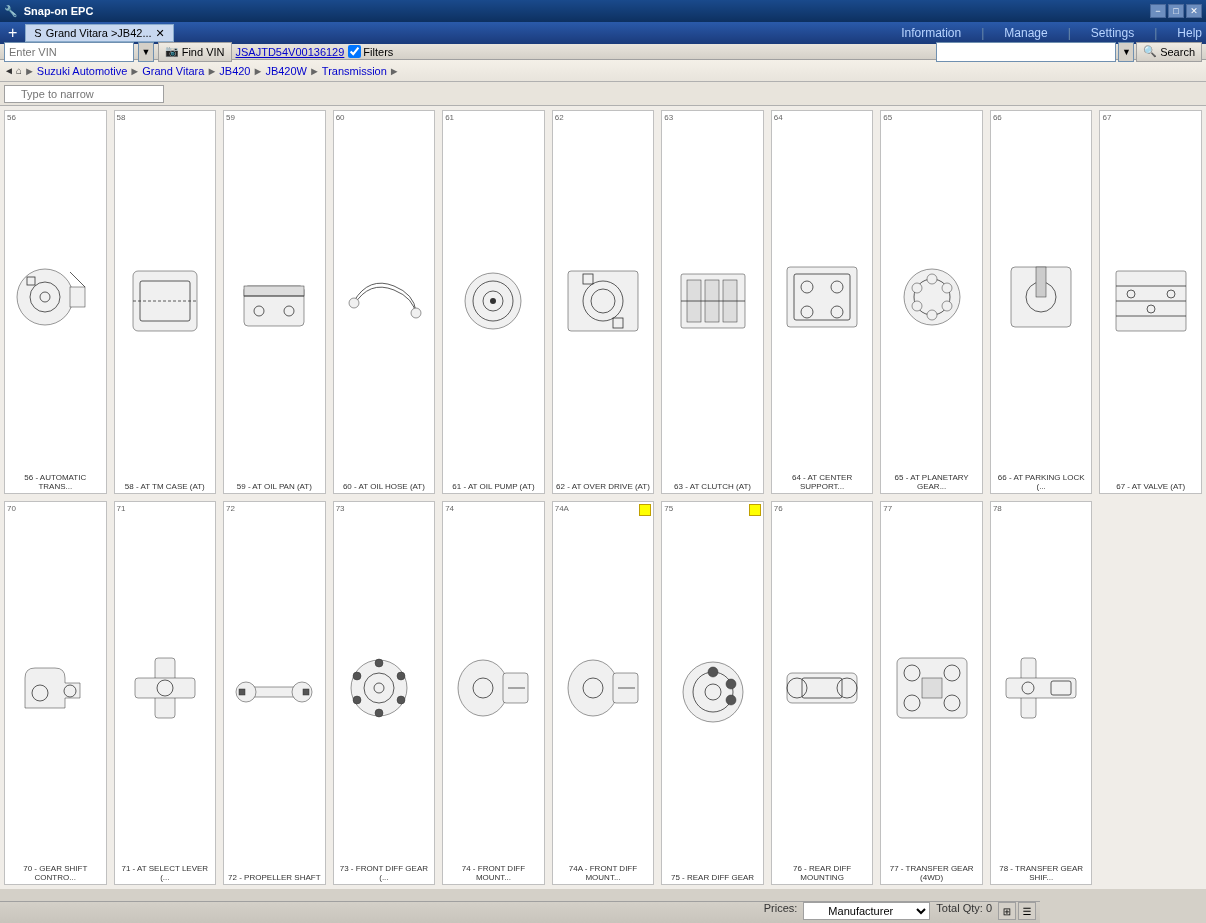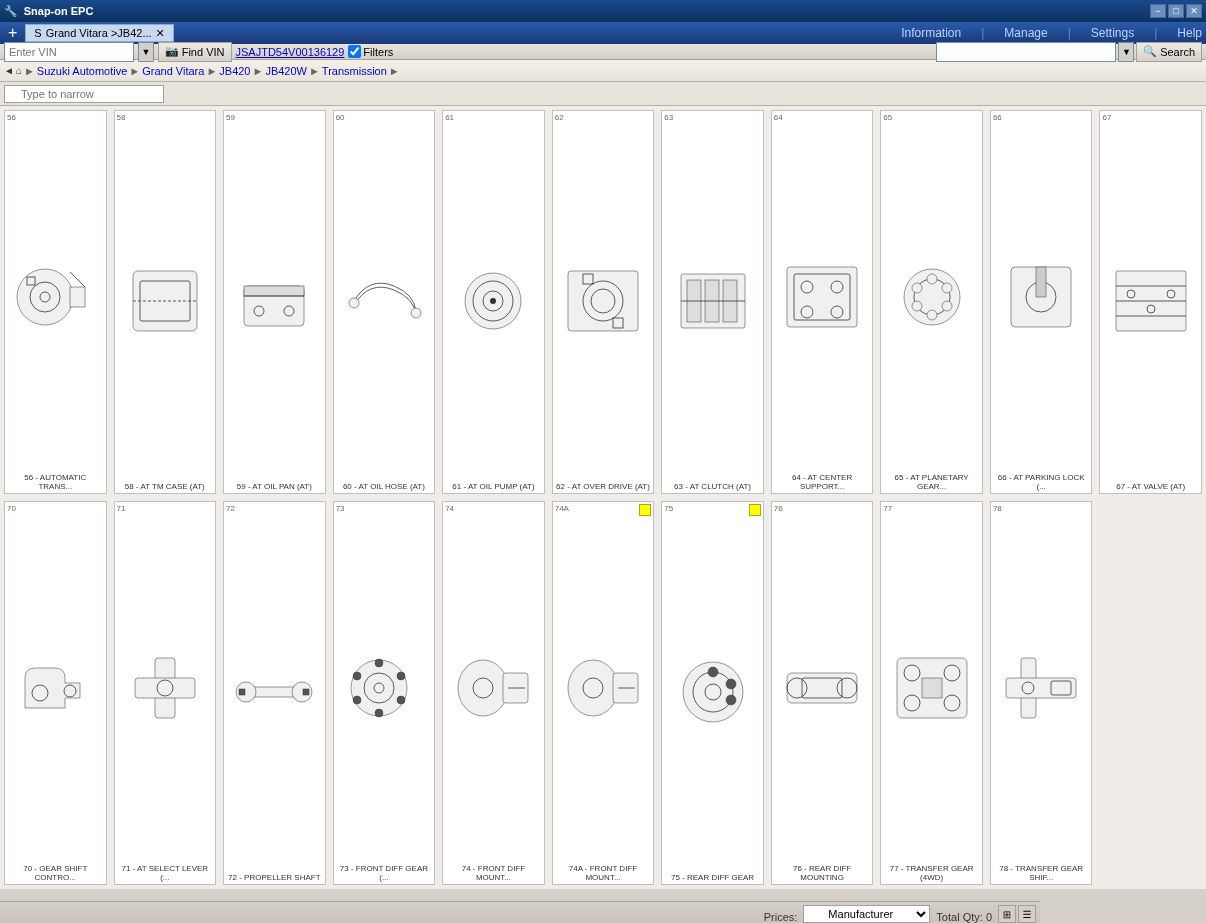--- a/index.html
+++ b/index.html
@@ -105,21 +105,21 @@
     .part-img { flex: 1; display: flex; align-items: center; justify-content: center; width: 100%; }
     .part-img svg { width: 80px; height: 70px; }
     .part-label { font-size: 8px; color: #333; text-align: center; margin-top: 2px; word-break: break-word; padding: 0 1px; }
     .yellow-badge { position: absolute; top: 2px; right: 2px; background: #ffff00; width: 12px; height: 12px; border: 1px solid #c0a000; }
 
     
     .status-bar {
       background: linear-gradient(to bottom, #d4d0c8, #c8c4bc);
       height: 22px;
       display: flex;
-      align-items: flex-end;
+      align-items: flex-start;
       justify-content: flex-end;
       padding: 0 4px;
       gap: 6px;
       border-top: 1px solid #a0a0a0;
       position: fixed;
       bottom: 0;
       width: 1040px;
       font-size: 11px;
     }
     .status-label { color: #333; }

